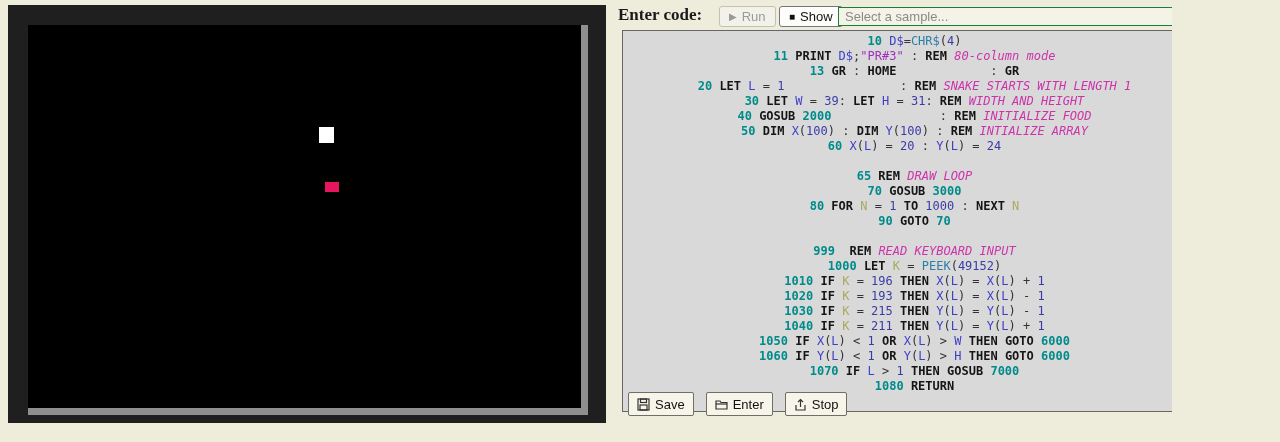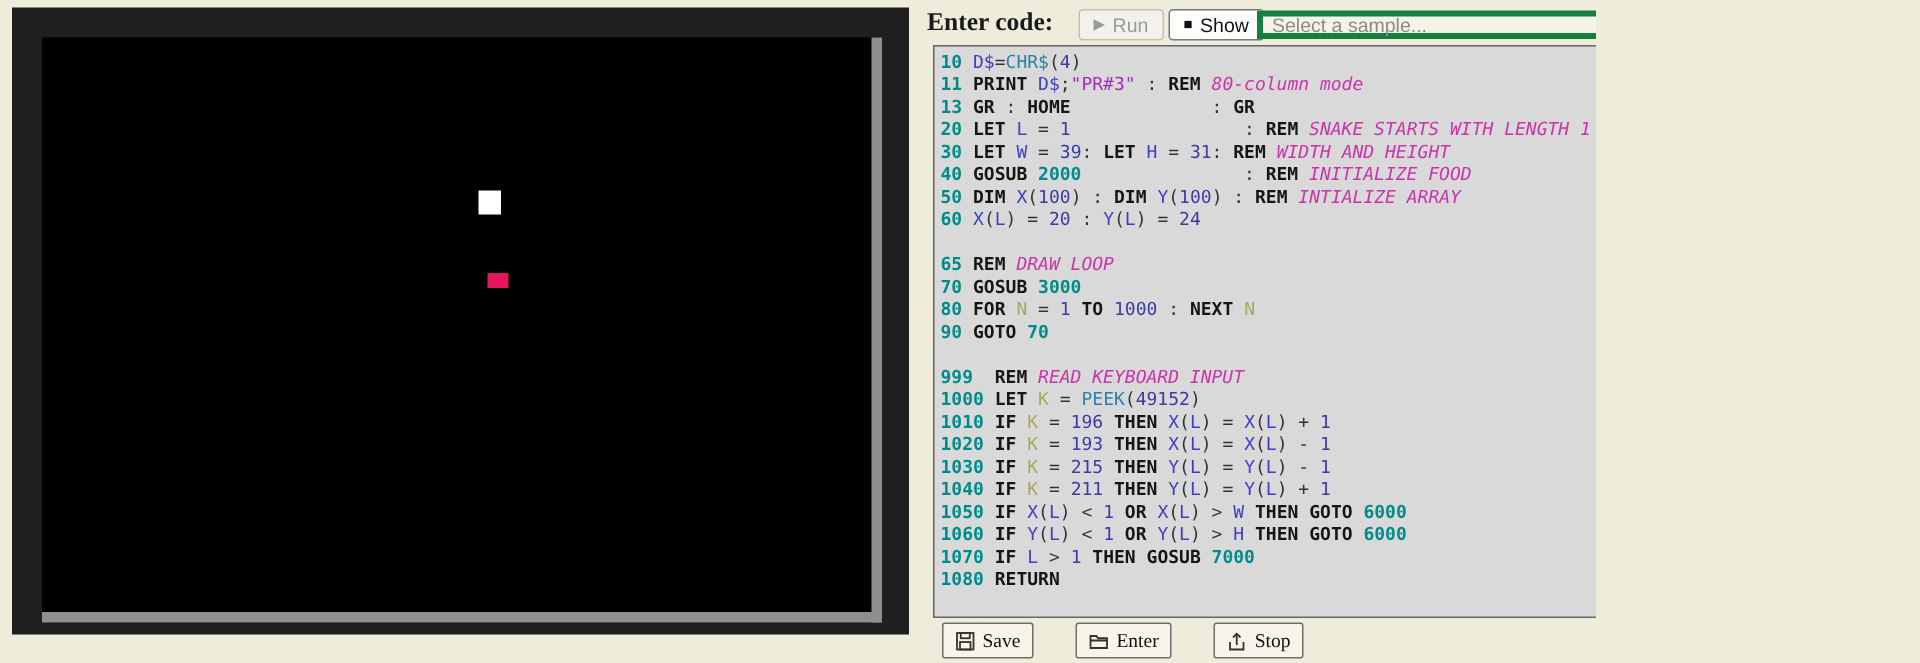--- a/index.html
+++ b/index.html
@@ -1,35 +1,35 @@
 <!DOCTYPE html>
 <html style="--c-ln: #008b8b; --c-kw: #151515; --c-id: #3e3ec8; --c-id2: #a9a95e; --c-fn: #2b7fa8; --c-num: #3a3aa8; --c-str: #a02fc0; --c-com: #cc33aa; --c-t: #333333;"><head>
 <meta charset="utf-8">
 <style>
   html,body{margin:0;padding:0;}
   body{background:#eeeddb;font-family:"Liberation Sans",sans-serif;}
-  #stage{position:relative;width:1064px;height:442px;overflow:hidden;background:#eeeddb;}
+  #stage{position:relative;width:1172px;height:442px;overflow:hidden;background:#eeeddb;text-align:center;}
 
   
   #screen-outer{position:absolute;left:8px;top:5px;width:598px;height:418px;
     background:#1f1f1f;padding:20px 18px 8px 20px;box-sizing:border-box;}
   #screen-inner{position:relative;width:100%;height:100%;background:#000;
     border-right:7px solid #8f8f8f;border-bottom:7px solid #8f8f8f;box-sizing:border-box;}
   .gr-block{position:absolute;}
 
   
   #enter-code-label{position:absolute;left:618px;top:5px;font-family:"Liberation Serif",serif;
     font-weight:bold;font-size:17px;color:#1a1a1a;}
   .hdr-btn{position:absolute;top:6px;height:21px;display:inline-flex;align-items:center;
     gap:5px;padding:0 9px;font-size:13px;border-radius:3px;box-sizing:border-box;}
   #run-button{left:719px;background:#f3f2ea;border:1px solid #c3c1b4;color:#9a9a9a;}
   #stop-button{left:779px;background:#fdfdfb;border:1px solid #777;color:#111;}
   .btn-glyph{font-size:10px;line-height:1;}
   #sample-select{position:absolute;left:838px;top:7px;width:407px;height:19px;
-    background:#f5f3e7;border:4px solid #15803d;box-sizing:border-box;
+    background:#f5f3e7;border:1px solid #15803d;box-sizing:border-box;
     display:flex;align-items:center;justify-content:space-between;
     font-size:13px;color:#8b8b85;padding:0 6px;}
   #sample-chevron{color:#8b8b85;font-size:11px;}
 
   
   #editor{position:absolute;left:622px;top:30px;width:597px;height:382px;
     background:#d9d9d9;border:1px solid #666;box-sizing:border-box;overflow:hidden;}
   #code{position:absolute;left:0;top:0;right:16px;padding:3px 0 0 4px;
     font-family:"DejaVu Sans Mono",monospace;font-size:12px;line-height:15px;
     white-space:pre;color:#333;}
@@ -46,21 +46,21 @@
     background:#f2f2f2;border-left:1px solid #cfcfcf;box-sizing:border-box;}
   .sb-btn{position:absolute;left:1px;width:13px;height:13px;background:#e8e8e8;
     border:1px solid #bdbdbd;font-size:7px;color:#444;display:flex;
     align-items:center;justify-content:center;}
   #sb-up{top:1px;}
   #sb-down{bottom:1px;}
   #sb-thumb{position:absolute;left:1px;top:16px;width:13px;height:296px;
     background:#cdcdcd;border:1px solid #b2b2b2;box-sizing:border-box;}
 
   
-  #footer{position:absolute;left:628px;top:415px;display:flex;gap:28px;font-family:Liberation Serif, serif;}
+  #footer{position:absolute;left:628px;top:392px;display:flex;gap:12px;}
   .ftr-btn{display:inline-flex;align-items:center;gap:5px;height:22px;padding:0 8px;
     background:#f7f5e9;border:1px solid #6f6f66;border-radius:2px;
     font-size:13px;color:#111;}
   .ftr-icon{width:13px;height:13px;display:block;}
   .ftr-icon *{stroke:#333;fill:none;stroke-width:1.2;}
 </style>
 </head>
 <body>
 
 <div id="stage">

